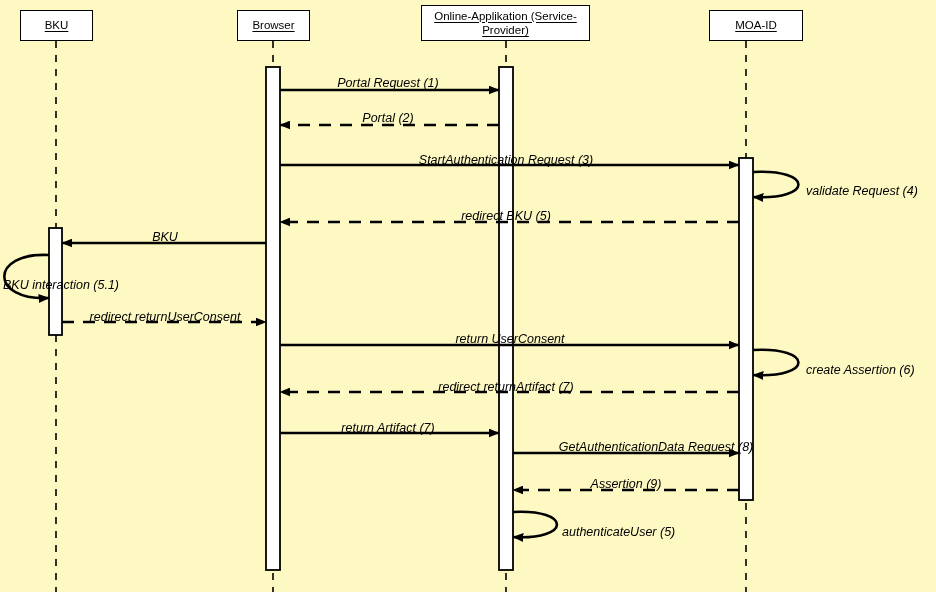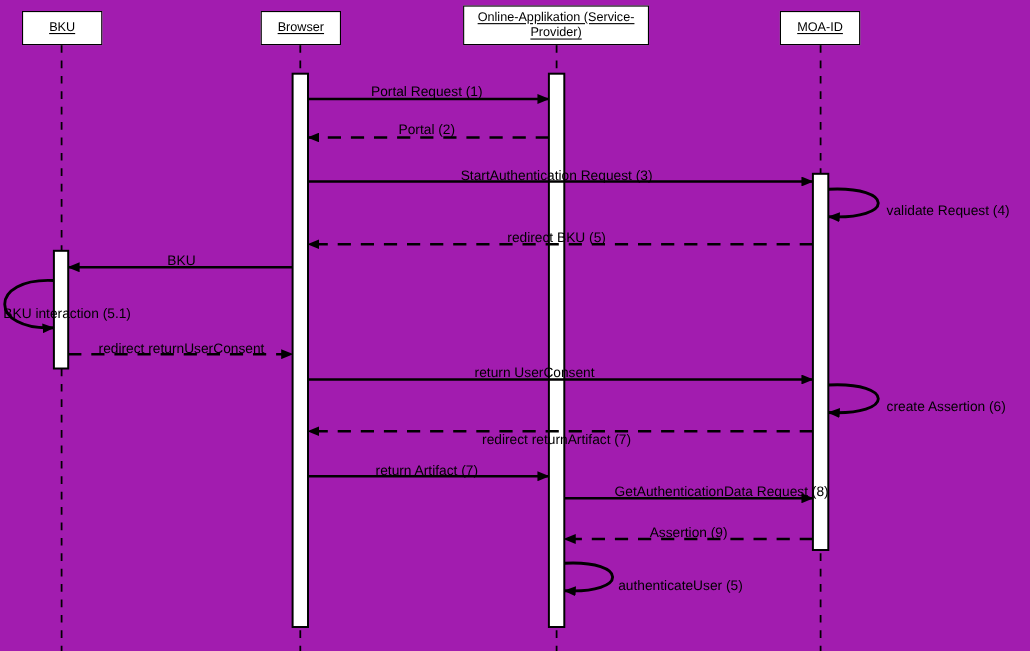--- a/index.html
+++ b/index.html
@@ -1,31 +1,31 @@
 <!DOCTYPE html>
 <html><head>
 <meta charset="utf-8">
 <style>
   html,body{margin:0;padding:0;background:#ffffff;}
   body{font-family:"Liberation Sans",sans-serif;}
-  #diagram{position:relative;width:936px;height:592px;background:#a21caf;overflow:hidden;}
+  #diagram{position:relative;width:936px;height:592px;background:#fef9c3;overflow:hidden;}
   #svg-layer{position:absolute;left:0;top:0;width:936px;height:592px;}
   .lifeline-box{
     position:absolute;border:1.6px solid #000;background:#fff;
     display:flex;align-items:center;justify-content:center;text-align:center;
     box-sizing:border-box;
   }
   .lifeline-title{
     font-size:11.5px;color:#000;line-height:1.25;
     text-decoration:underline;text-underline-offset:2px;
     padding:0 3px;
   }
   .msg-label{
     position:absolute;font-size:12.5px;color:#000;white-space:nowrap;
-    background:transparent;line-height:1;
+    background:transparent;line-height:1;font-style:italic;
   }
   .msg-label.center{transform:translateX(-50%);}
 </style>
 </head>
 <body>
 
 <div id="diagram">
 
   <svg id="svg-layer" viewBox="0 0 936 592" xmlns="http://www.w3.org/2000/svg">
     <defs>
@@ -67,35 +67,35 @@
   <div id="lifeline-boxes">
       <div class="lifeline-box" style="left: 20px; top: 10px; width: 73px; height: 31px;">
         <span class="lifeline-title">BKU</span>
       </div>
       <div class="lifeline-box" style="left: 237px; top: 10px; width: 73px; height: 31px;">
         <span class="lifeline-title">Browser</span>
       </div>
       <div class="lifeline-box" style="left: 421px; top: 5px; width: 169px; height: 36px;">
         <span class="lifeline-title">Online-Applikation (Service-Provider)</span>
       </div>
-      <div class="lifeline-box" style="left: 709px; top: 10px; width: 73px; height: 31px;">
+      <div class="lifeline-box" style="left: 709px; top: 10px; width: 94px; height: 31px;">
         <span class="lifeline-title">MOA-ID</span>
       </div>
     </div>
   <div id="message-labels">
       <div class="msg-label center" style="left: 388px; top: 77px;">Portal Request (1)</div>
       <div class="msg-label center" style="left: 388px; top: 112px;">Portal (2)</div>
       <div class="msg-label center" style="left: 506px; top: 154px;">StartAuthentication Request (3)</div>
       <div class="msg-label" style="left: 806px; top: 185px;">validate Request (4)</div>
       <div class="msg-label center" style="left: 506px; top: 210px;">redirect BKU (5)</div>
       <div class="msg-label center" style="left: 165px; top: 231px;">BKU</div>
       <div class="msg-label" style="left: 3px; top: 279px; text-align: center;">BKU interaction (5.1)</div>
       <div class="msg-label center" style="left: 165px; top: 311px;">redirect returnUserConsent</div>
-      <div class="msg-label center" style="left: 486px; top: 333px;">return UserConsent</div>
+      <div class="msg-label center" style="left: 510px; top: 333px;">return UserConsent</div>
       <div class="msg-label" style="left: 806px; top: 364px;">create Assertion (6)</div>
-      <div class="msg-label center" style="left: 506px; top: 394px;">redirect returnArtifact (7)</div>
+      <div class="msg-label center" style="left: 506px; top: 381px;">redirect returnArtifact (7)</div>
       <div class="msg-label center" style="left: 388px; top: 422px;">return Artifact (7)</div>
       <div class="msg-label center" style="left: 626px; top: 441px; margin-left: 30px;">GetAuthenticationData Request (8)</div>
       <div class="msg-label center" style="left: 626px; top: 478px;">Assertion (9)</div>
       <div class="msg-label" style="left: 562px; top: 526px;">authenticateUser (5)</div>
     </div>
 
 </div>
 
 </body></html>

